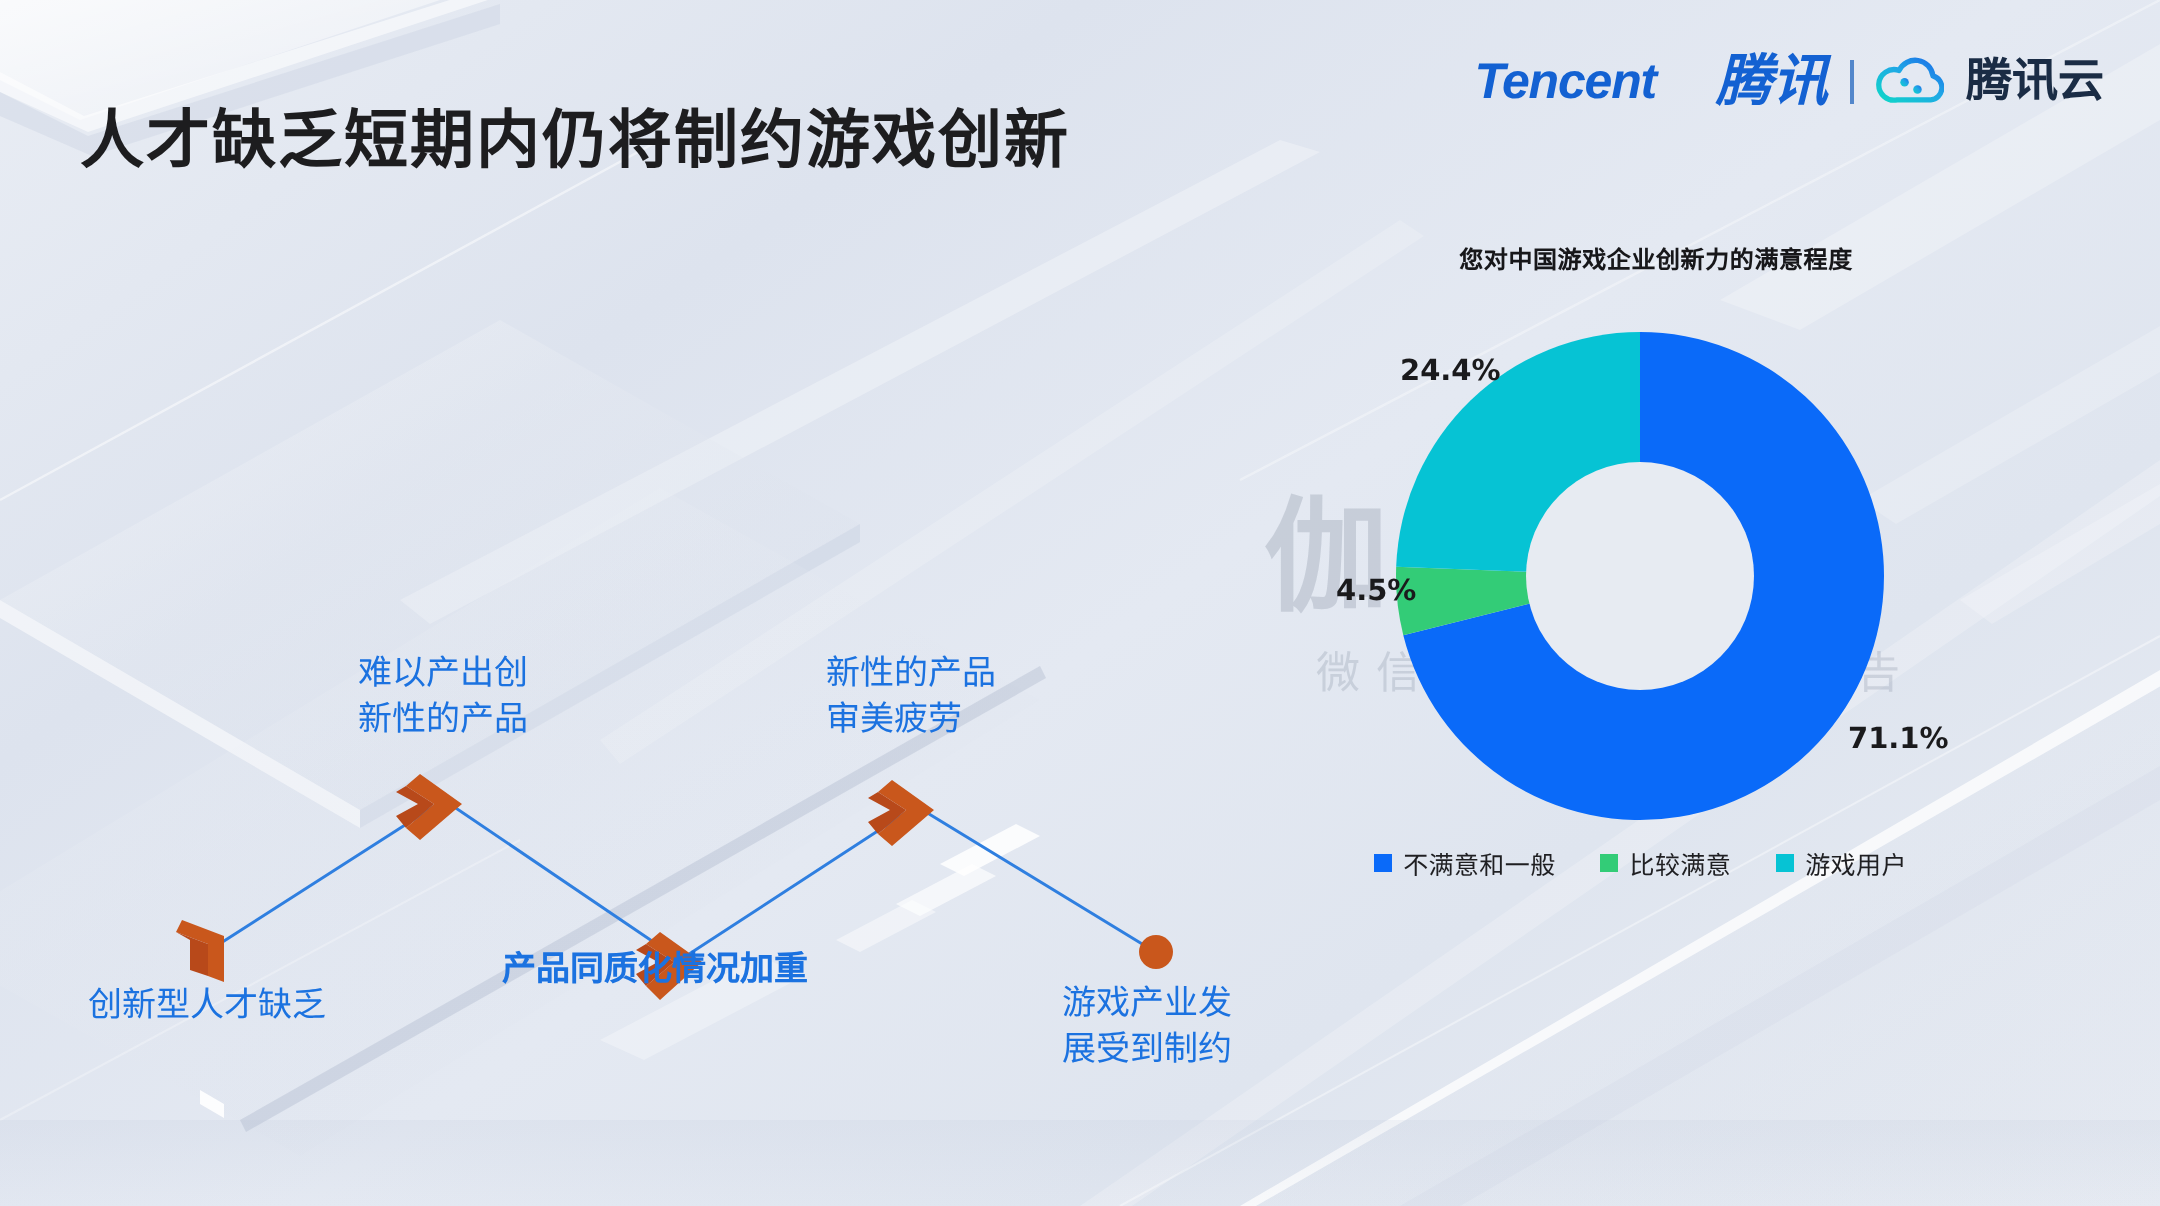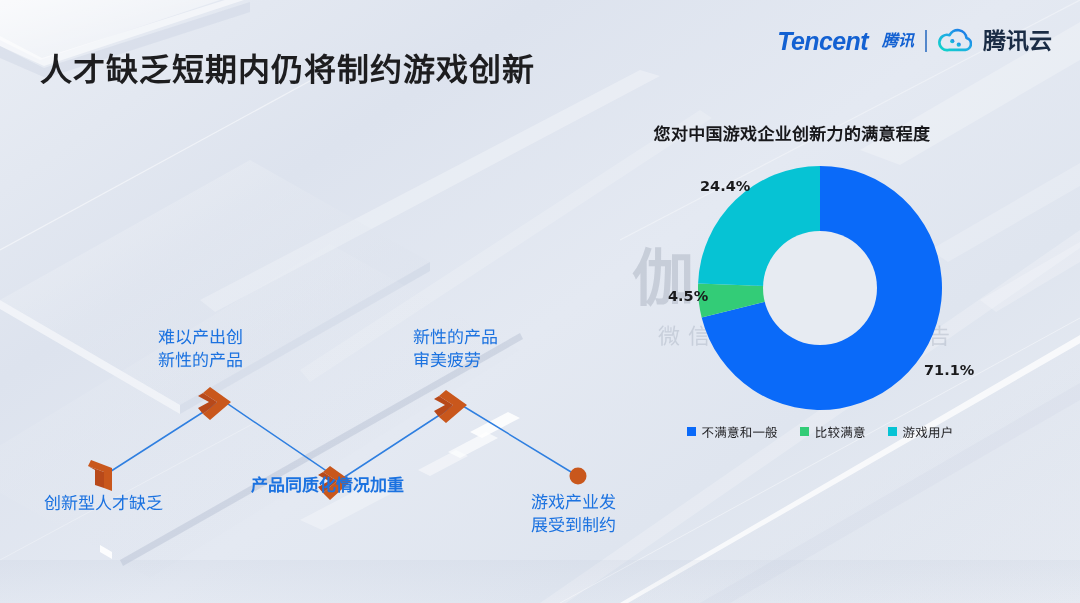--- a/index.html
+++ b/index.html
@@ -37,23 +37,23 @@
     font-weight: bold;
     font-size: 25px;
     letter-spacing: -0.6px;
     color: #1361d2;
     line-height: 1;
   }
   .logo-tencent-cn {
     font-family: "DejaVu Sans", sans-serif;
     font-style: italic;
     font-weight: bold;
-    font-size: 16px;
+    font-size: 28px;
     color: #1361d2;
-    margin-left: 3px;
+    margin-left: 19px;
     line-height: 1;
   }
   .logo-divider {
     width: 2px;
     height: 22px;
     background: #3a75c4;
     opacity: .85;
   }
   .cloud-icon { width: 34px; height: 26px; display:block; }
   .logo-cloud-cn {
@@ -106,33 +106,33 @@
   .flow-wrap svg { position:absolute; left:0; top:0; }
   .flow-label {
     position: absolute;
     font-family: "DejaVu Sans", sans-serif;
     font-size: 17px;
     line-height: 23px;
     color: #1b72e0;
     white-space: pre-line;
   }
   .fl-1 { left: 44px;  top: 492px; }
-  .fl-2 { left: 158px; top: 326px; text-align:left; }
+  .fl-2 { left: 179px; top: 326px; text-align:left; }
   .fl-3 { left: 251px; top: 474px; font-weight: bold; }
   .fl-4 { left: 413px; top: 326px; }
   .fl-5 { left: 531px; top: 491px; }
 
   
   .chart-title {
     position: absolute;
-    left: 572px; top: 120px;
+    left: 608px; top: 120px;
     width: 440px;
     text-align: center;
     font-family: Liberation Mono, monospace;
-    font-size: 17px;
+    font-size: 12px;
     font-weight: 700;
     color: #17171a;
     letter-spacing: .3px;
   }
   .watermark-main {
     position: absolute;
     left: 632px; top: 228px;
     font-family: "DejaVu Sans", sans-serif;
     font-size: 62px;
     font-weight: 600;

